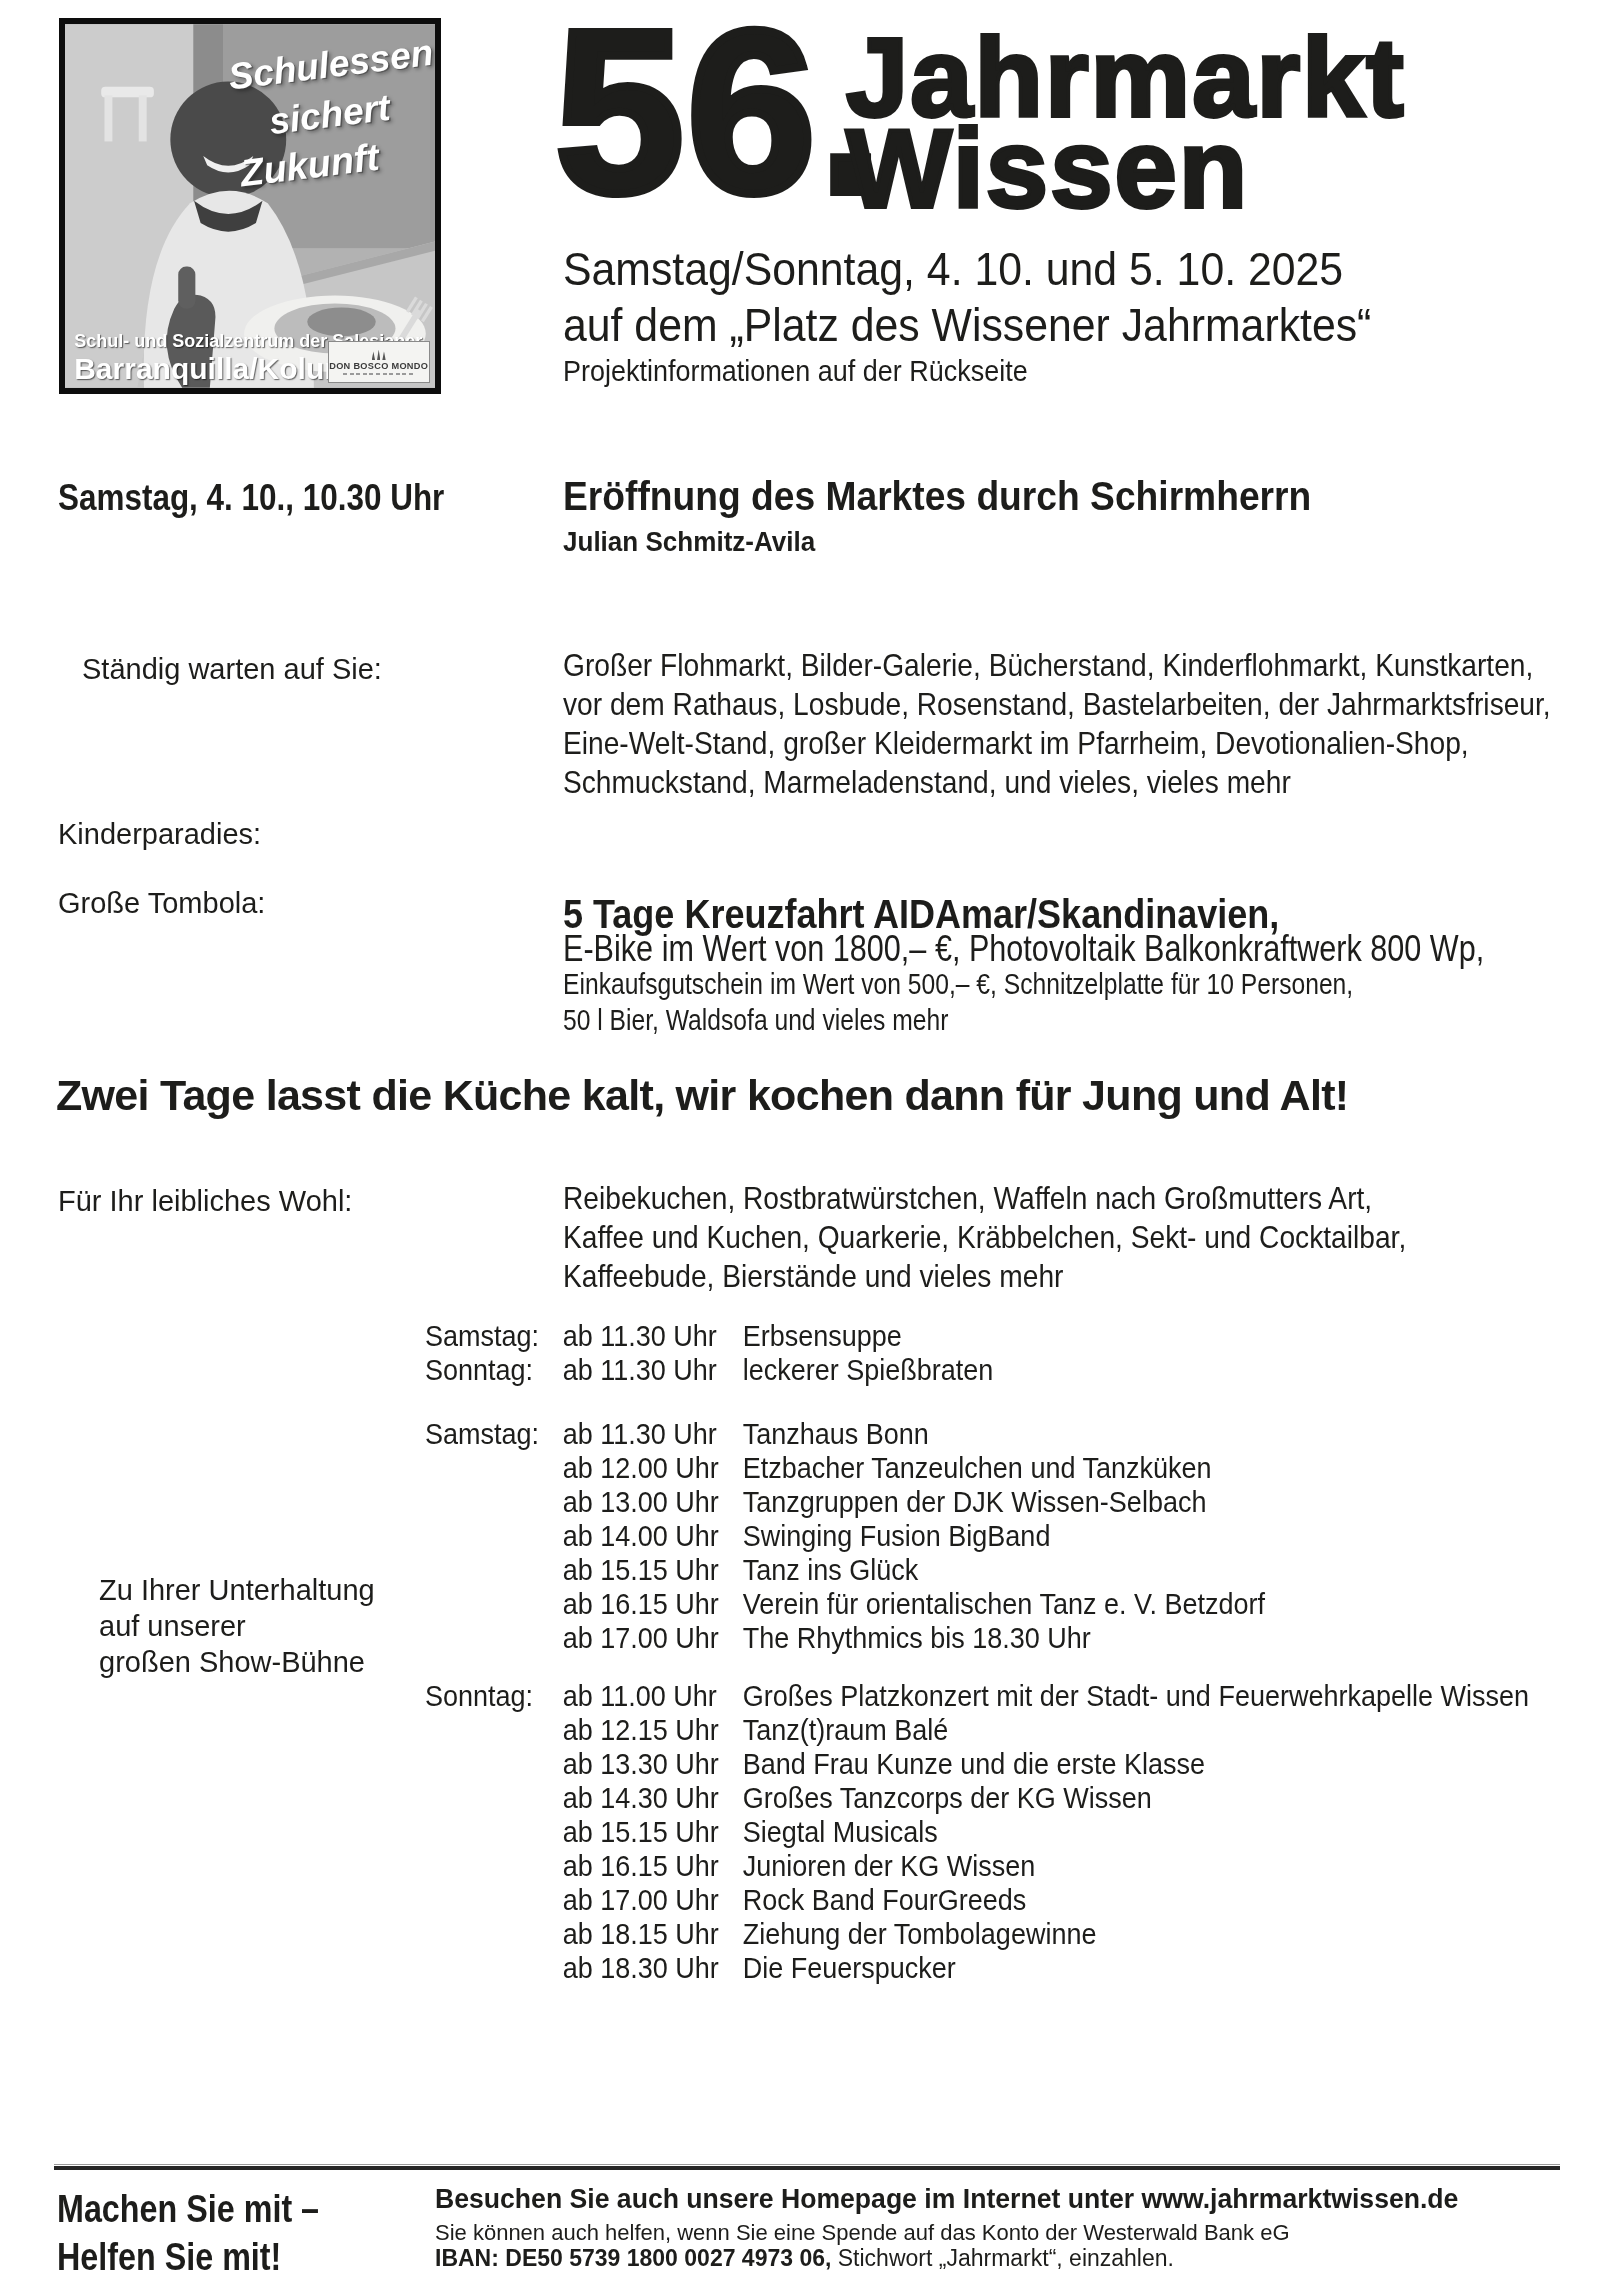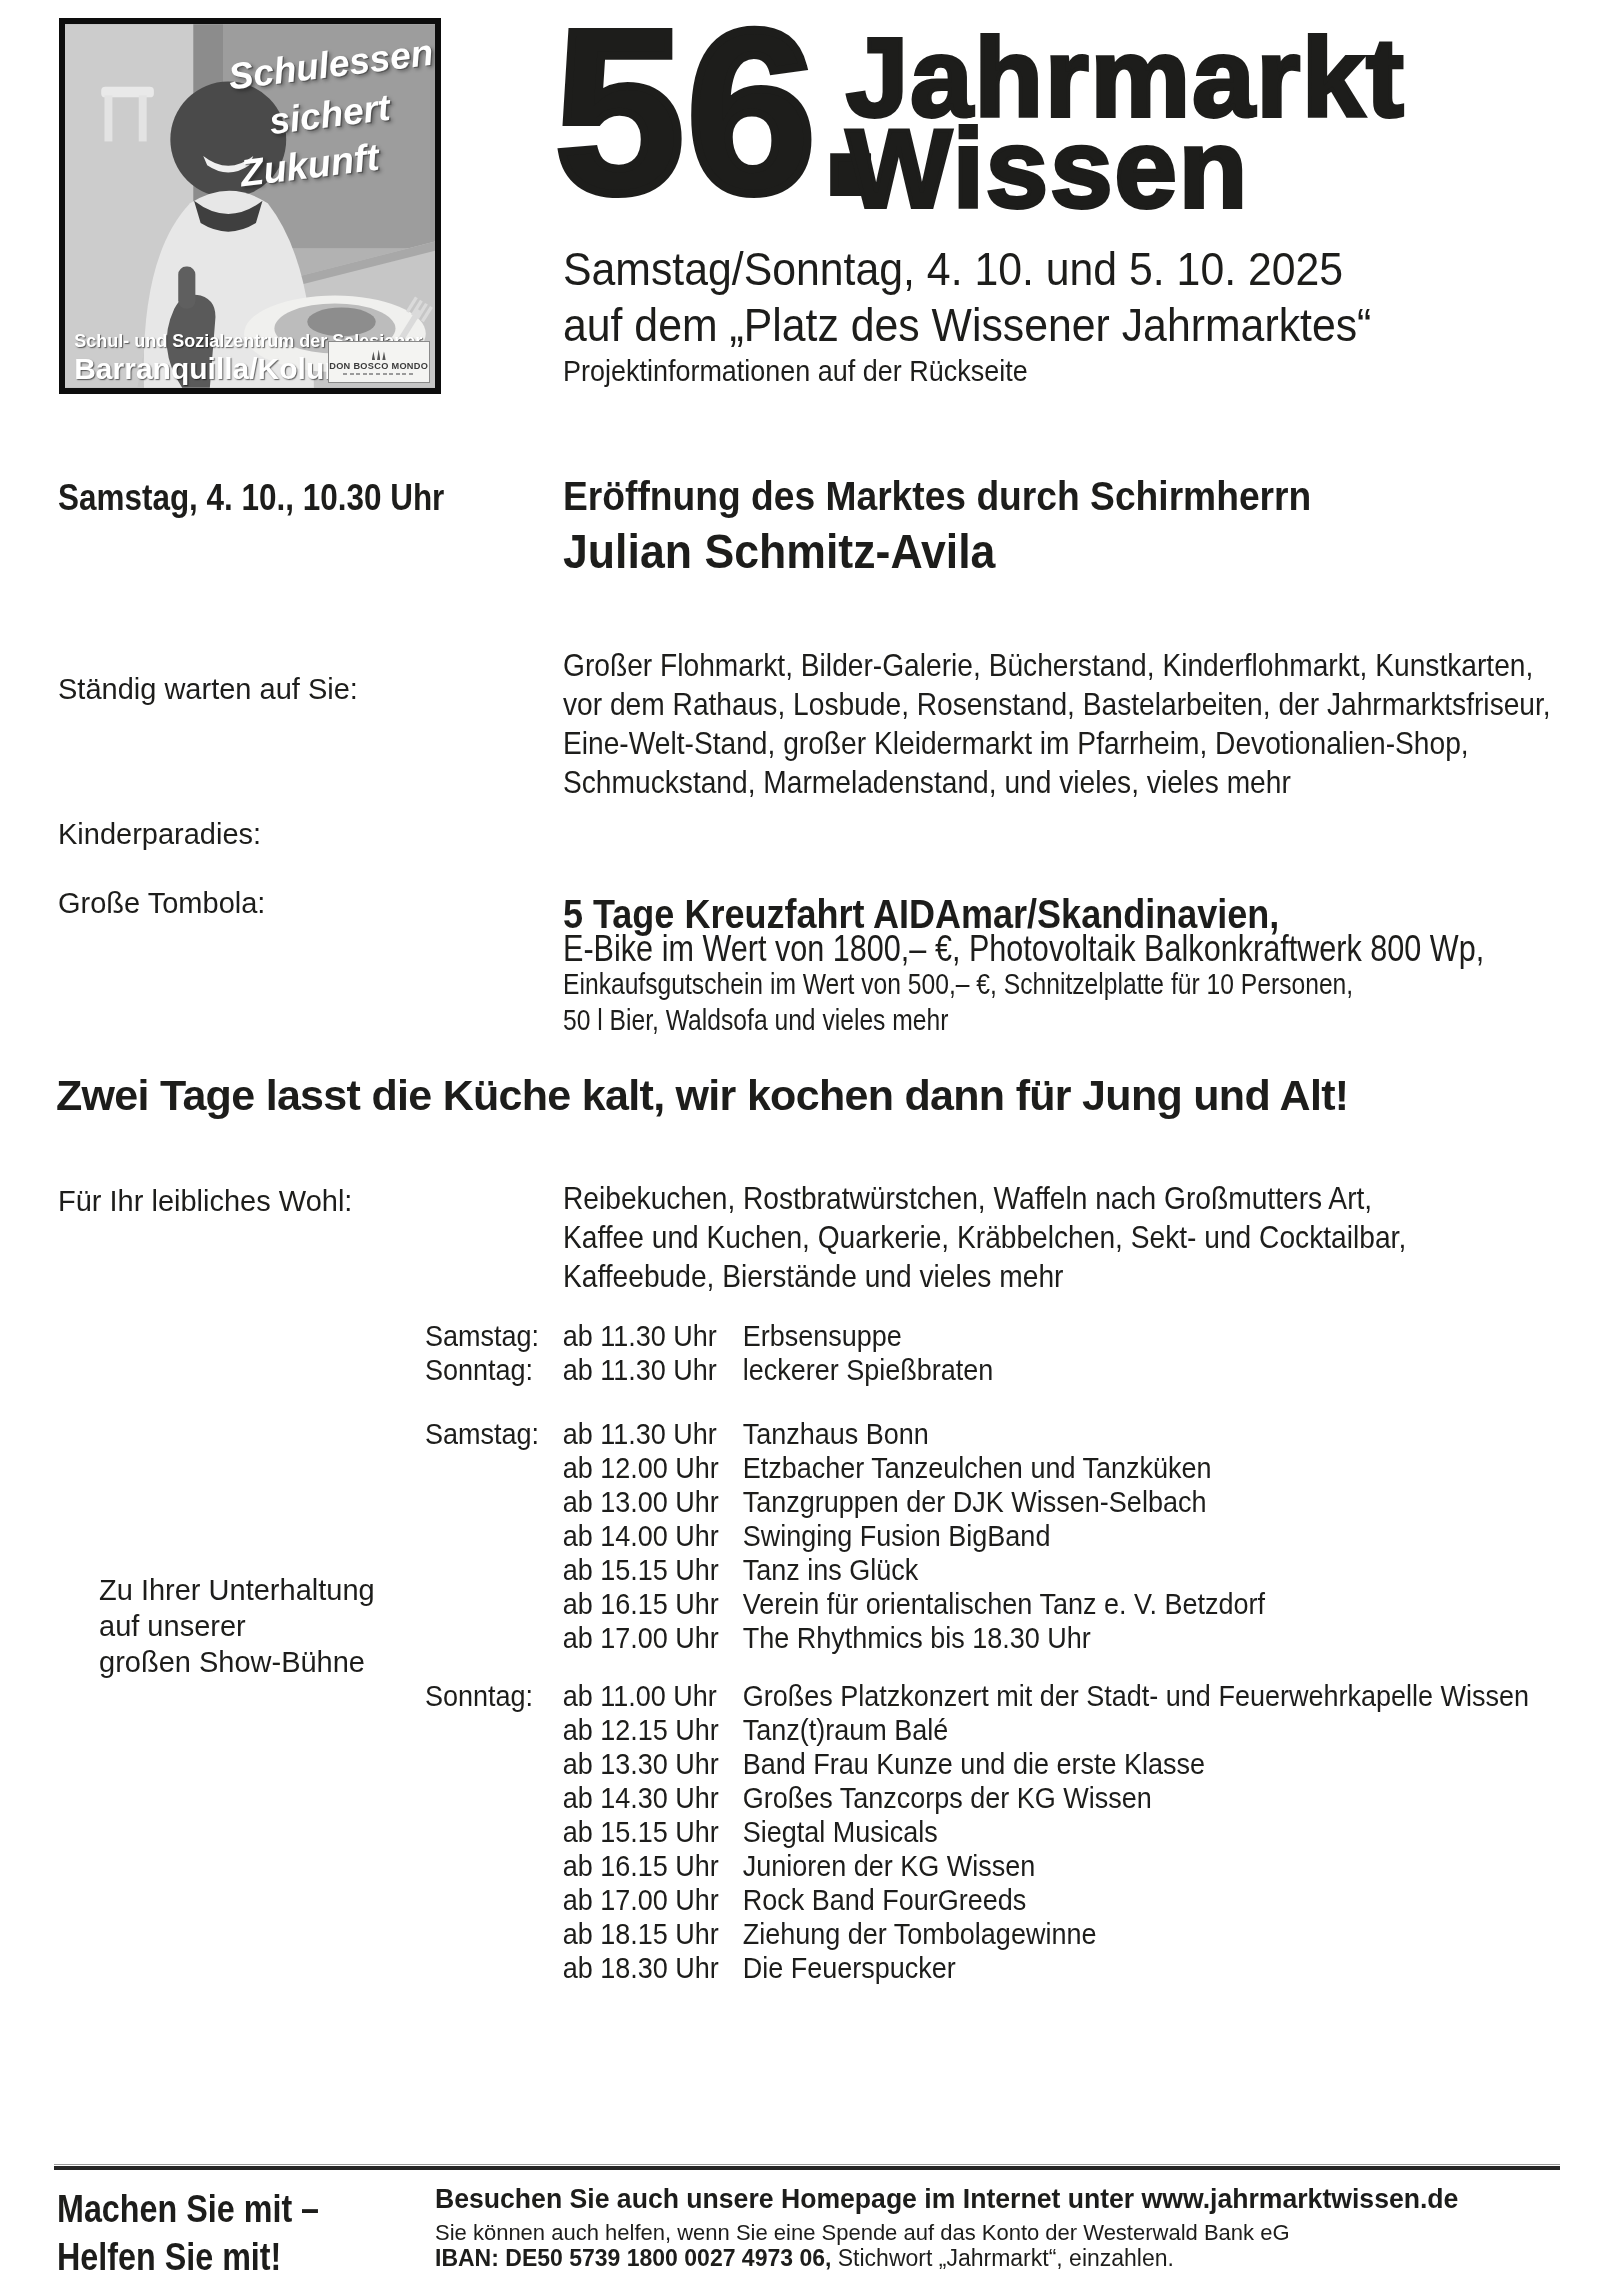--- a/index.html
+++ b/index.html
@@ -45,21 +45,21 @@
   .num56{left:555px; top:-4px; font-size:232px; line-height:1;}
   .title-line{left:846px; font-size:112px; line-height:1; letter-spacing:2px;}
   .date-line{left:563px; top:246px; font-size:46px; line-height:1;}
   .loc-line{left:563px; top:302px; font-size:46px; line-height:1;}
   .note-line{left:563px; top:357px; font-size:29px; font-weight:400; line-height:1;}
 
   
   .lbl{left:58px; font-size:29px; line-height:1.2;}
   .open-label{left:58px; top:479px; font-size:37px; line-height:1;}
   .open-l1{left:563px; top:476px; font-size:40px; line-height:1;}
-  .open-l2{left:563px; top:528px; font-size:48px; line-height:1;}
+  .open-l2{left:563px; top:528px; font-size:28px; line-height:1;}
   .open-l3{left:563px; top:578px; font-size:38px; line-height:1;}
   .rcol{left:563px; font-size:32px; line-height:39px;}
   .rcol div{white-space:nowrap;}
   .kids-text{left:563px; top:817px; font-size:28px; line-height:1.2;}
   .tomb1{left:563px; top:894px; font-size:40px; line-height:1;}
   .tomb2{left:563px; top:931px; font-size:36px; line-height:1;}
   .tomb3{left:563px; top:970px; font-size:29px; line-height:1;}
   .tomb4{left:563px; top:1006px; font-size:29px; line-height:1;}
   .headline{left:56px; top:1072px; font-size:43px; font-weight:700; letter-spacing:-0.7px; line-height:1.1; white-space:nowrap;}
 
@@ -133,21 +133,21 @@
   <div class="abs title-line fat" style="top:22.4px;">Jahrmarkt</div>
   <div class="abs title-line fat" style="top:113px;">Wissen</div>
   <div class="abs date-line"><span class="cx sx93">Samstag/Sonntag, 4. 10. und 5. 10. 2025</span></div>
   <div class="abs loc-line"><span class="cx sx93">auf dem „Platz des Wissener Jahrmarktes“</span></div>
   <div class="abs note-line"><span class="cx sx93">Projektinformationen auf der Rückseite</span></div>
 
   <div class="abs open-label b"><span class="cx sx85">Samstag, 4. 10., 10.30 Uhr</span></div>
   <div class="abs open-l1 b"><span class="cx sx93">Eröffnung des Marktes durch Schirmherrn</span></div>
   <div class="abs open-l2 b"><span class="cx sx93">Julian Schmitz-Avila</span></div>
 
-  <div class="abs lbl" style="top:672px;">Ständig warten auf Sie:</div>
+  <div class="abs lbl" style="top:652px;margin-left:24px;">Ständig warten auf Sie:</div>
   <div class="abs rcol" style="top:646px;">
     <div class="cx sx88">Großer Flohmarkt, Bilder-Galerie, Bücherstand, Kinderflohmarkt, Kunstkarten,</div>
     <div class="cx sx88">vor dem Rathaus, Losbude, Rosenstand, Bastelarbeiten, der Jahrmarktsfriseur,</div>
     <div class="cx sx88">Eine-Welt-Stand, großer Kleidermarkt im Pfarrheim, Devotionalien-Shop,</div>
     <div class="cx sx88">Schmuckstand, Marmeladenstand, und vieles, vieles mehr</div>
   </div>
 
   <div class="abs lbl" style="top:817px;">Kinderparadies:</div>
 
   <div class="abs lbl" style="top:886px;">Große Tombola:</div>

